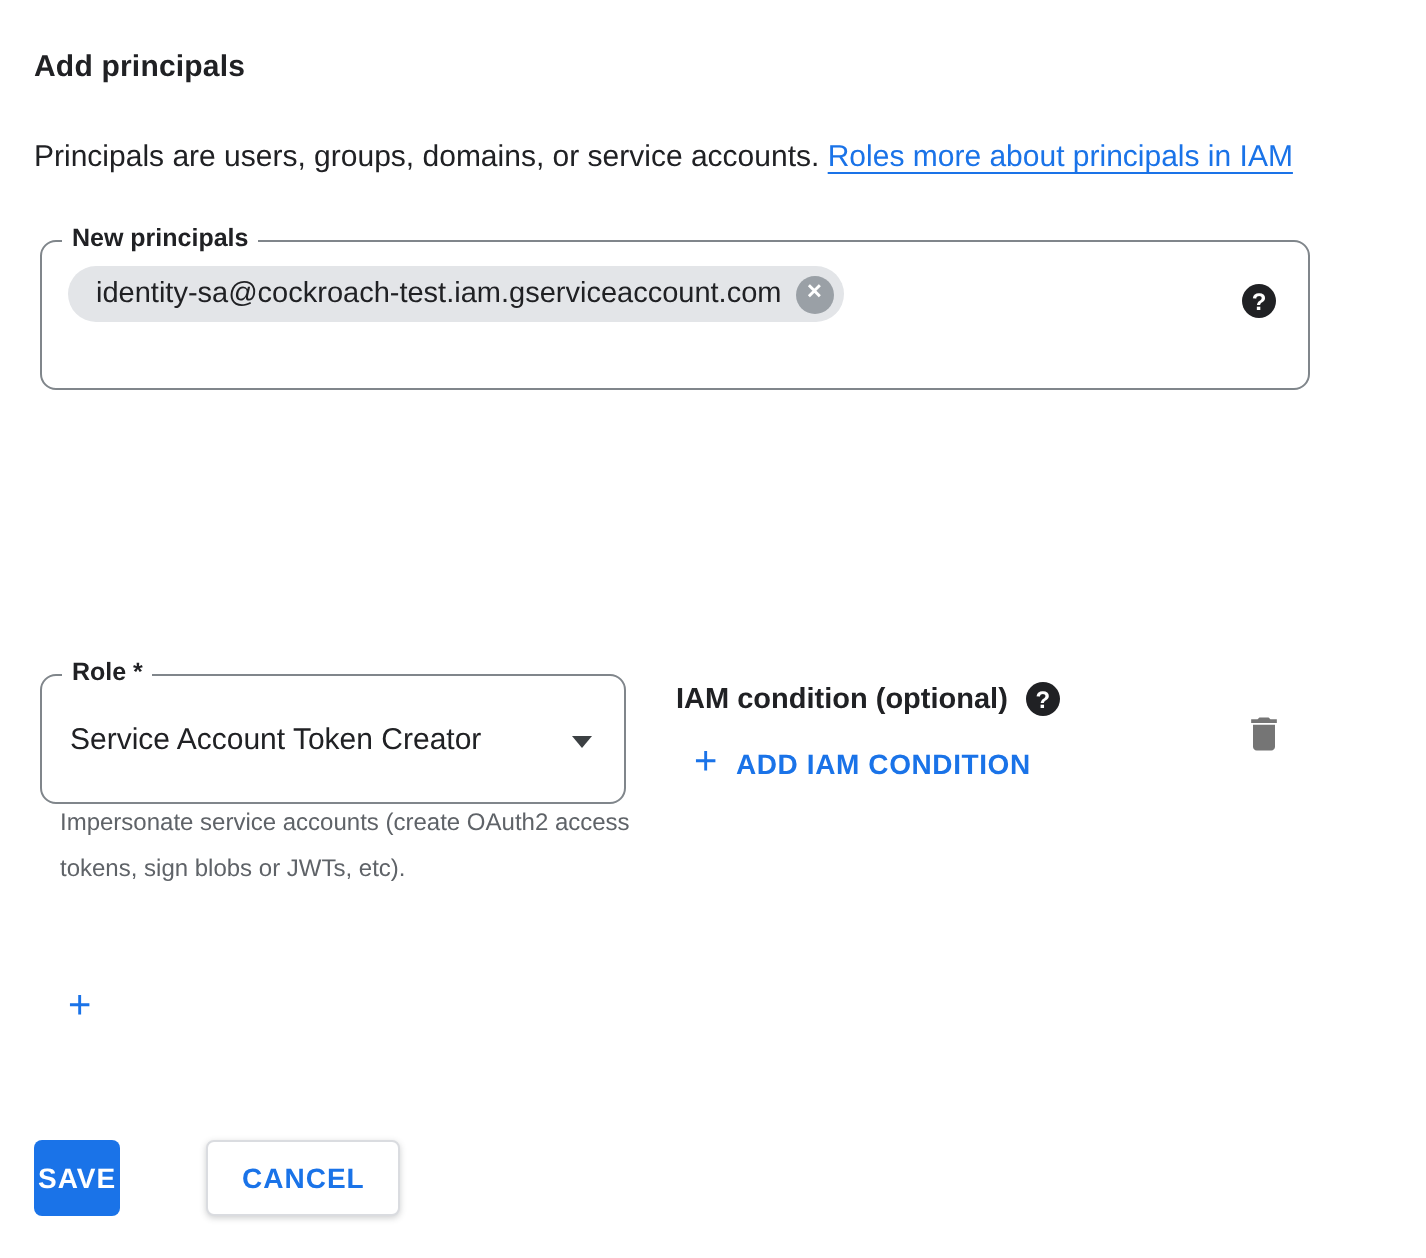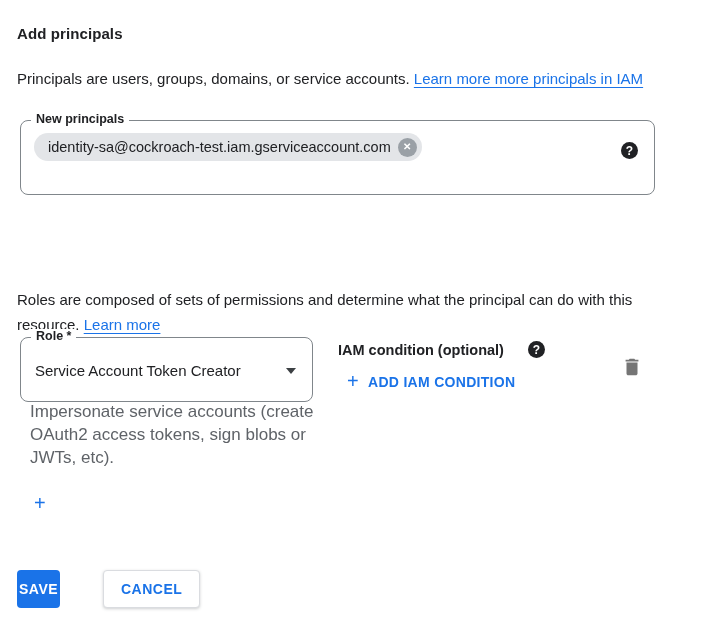--- a/index.html
+++ b/index.html
@@ -76,26 +76,26 @@
   }
   .dropdown-arrow {
     position:absolute; right:16px; top:50%; margin-top:-2px;
     width:0; height:0;
     border-left:5px solid transparent; border-right:5px solid transparent;
     border-top:6px solid #3c4043;
   }
 
   .helper-text {
     position:absolute; left:30px; top:400px; width:290px;
-    font-size:17px; line-height:23px; color:#5f6368;
+    font-size:12px; line-height:23px; color:#5f6368;
   }
 
   .iam-label-row {
     position:absolute; left:338px; top:341px;
-    display:flex; align-items:center; gap:24px;
+    display:flex; align-items:center; gap:9px;
     font-size:14.5px; font-weight:bold; color:#202124;
   }
 
   .text-btn {
     position:absolute; display:inline-flex; align-items:center; gap:9px;
     color:#1a73e8; font-size:14px; font-weight:bold; letter-spacing:.3px;
     background:none; border:none; padding:0; cursor:pointer;
     font-family:inherit; white-space:nowrap;
   }
   #add-iam-btn { left:347px; top:372px; }
@@ -123,33 +123,32 @@
     box-shadow:0 1px 3px rgba(60,64,67,.25);
   }
 </style>
 </head>
 <body>
 
 <div id="app">
 
   <h1 class="h1" id="title-add">Add principals</h1>
 
-  <p class="para" id="desc1"><span>Principals are users, groups, domains, or service accounts. </span><a class="link">Learn more more principals in IAM</a></p>
+  <p class="para" id="desc1"><span>Principals are users, groups, domains, or service accounts. </span><a class="link">Roles more about principals in IAM</a></p>
 
   <div class="outlined-field" id="principals-field">
     <span class="notch-label">New principals</span>
     <span class="chip">
       <span>identity-sa@cockroach-test.iam.gserviceaccount.com</span>
       <span class="chip-x">✕</span>
     </span>
     <span class="help-icon" id="principals-help">?</span>
   </div>
 
 
-  <p class="para" id="desc2"><span>Roles are composed of sets of permissions and determine what the principal can do with this resource. </span><a class="link">Learn more</a></p>
 
   <div class="outlined-field" id="role-field">
     <span class="notch-label">Role *</span>
     <span class="role-value">Service Account Token Creator</span>
     <span class="dropdown-arrow"></span>
   </div>
 
   <div class="helper-text">Impersonate service accounts (create OAuth2 access tokens, sign blobs or JWTs, etc).</div>
 
   <div class="iam-label-row">

